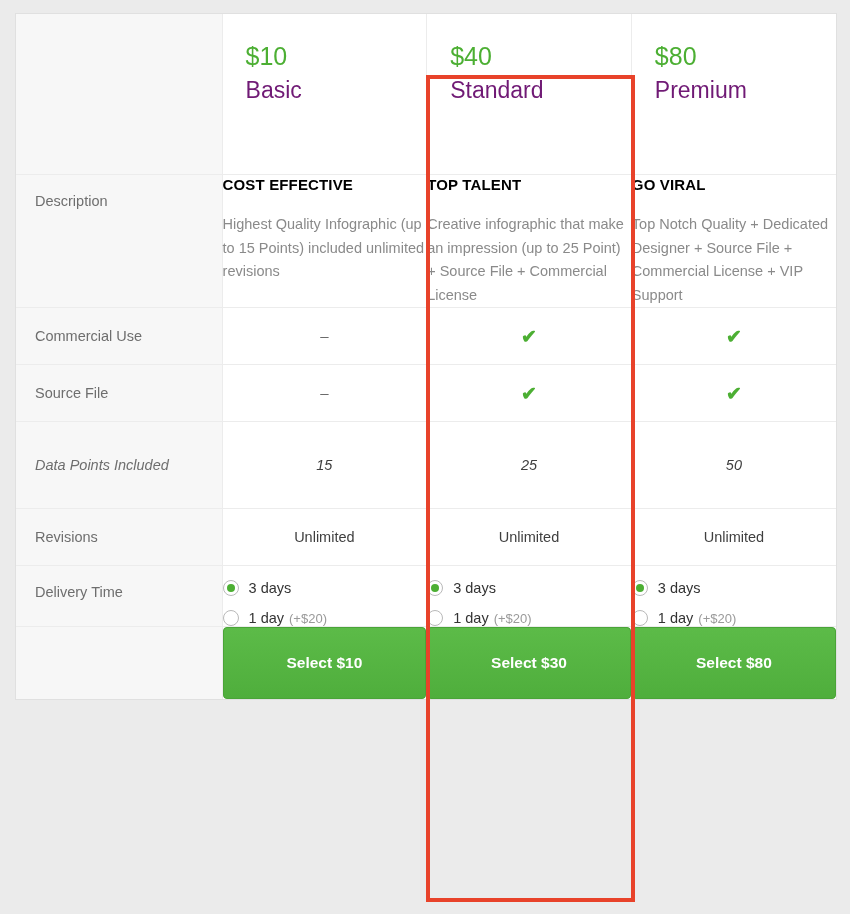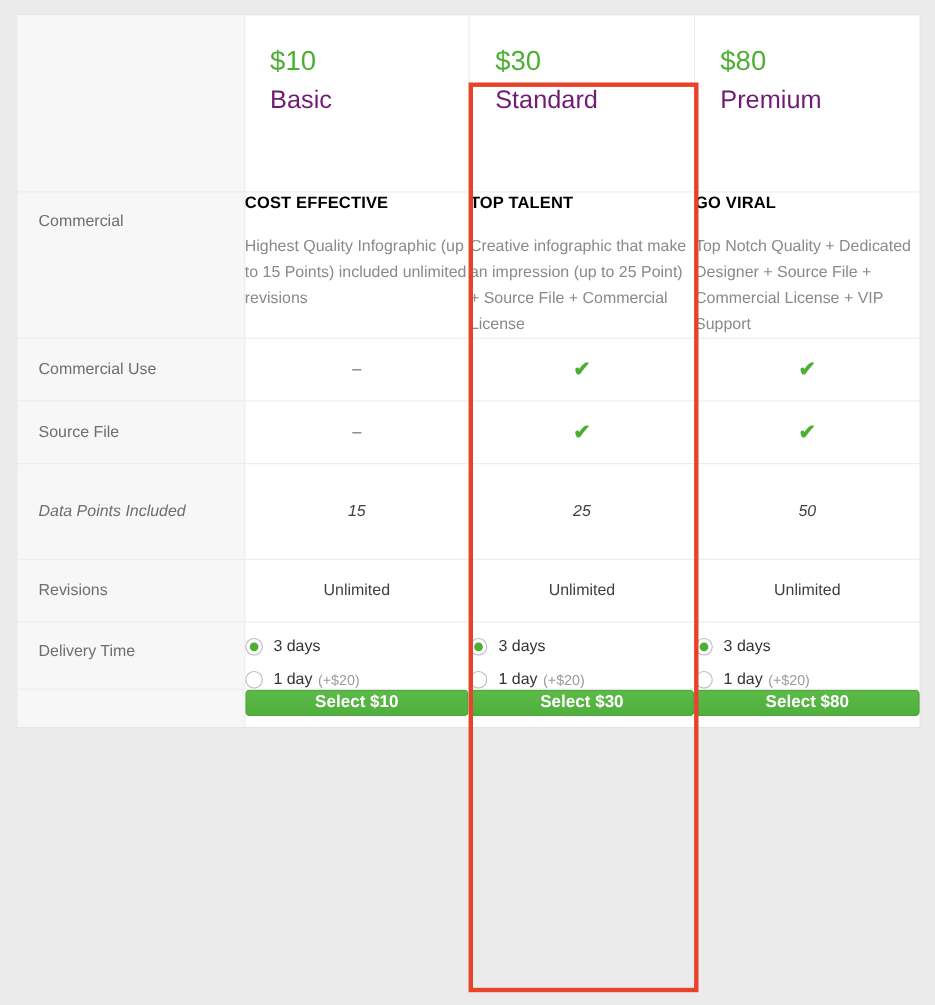--- a/index.html
+++ b/index.html
@@ -155,21 +155,21 @@
     width: 100%;
     box-sizing: border-box;
     background: #56b544;
     background-image: linear-gradient(#5cbb48, #4fae3c);
     border: 1px solid #4aa438;
     border-radius: 4px;
     color: #ffffff;
     font-family: "Liberation Sans", sans-serif;
     font-size: 15.5px;
     font-weight: bold;
-    padding: 2px 0;
+    padding: 26px 0;
     cursor: pointer;
     text-align: center;
   }
 
   
   .highlight-box {
     position: absolute;
     left: 426px;
     top: 75px;
     width: 209px;
@@ -199,34 +199,34 @@
         <tr class="plan-head-row">
           <td class="label-cell"></td>
           <td>
             <div class="plan-head">
               <div class="plan-price">$10</div>
               <div class="plan-name">Basic</div>
             </div>
           </td>
           <td>
             <div class="plan-head">
-              <div class="plan-price">$30</div>
+              <div class="plan-price">$40</div>
               <div class="plan-name">Standard</div>
             </div>
           </td>
           <td>
             <div class="plan-head">
               <div class="plan-price">$80</div>
               <div class="plan-name">Premium</div>
             </div>
           </td>
         </tr>
 
         <tr>
-          <td class="label-cell">Commercial</td>
+          <td class="label-cell">Description</td>
           <td class="desc-cell">
             <div class="desc-title">COST EFFECTIVE</div>
             <div class="desc-body">Highest Quality Infographic (up to 15 Points) included unlimited revisions</div>
           </td>
           <td class="desc-cell">
             <div class="desc-title">TOP TALENT</div>
             <div class="desc-body">Creative infographic that make an impression (up to 25 Point) + Source File + Commercial License</div>
           </td>
           <td class="desc-cell">
             <div class="desc-title">GO VIRAL</div>

